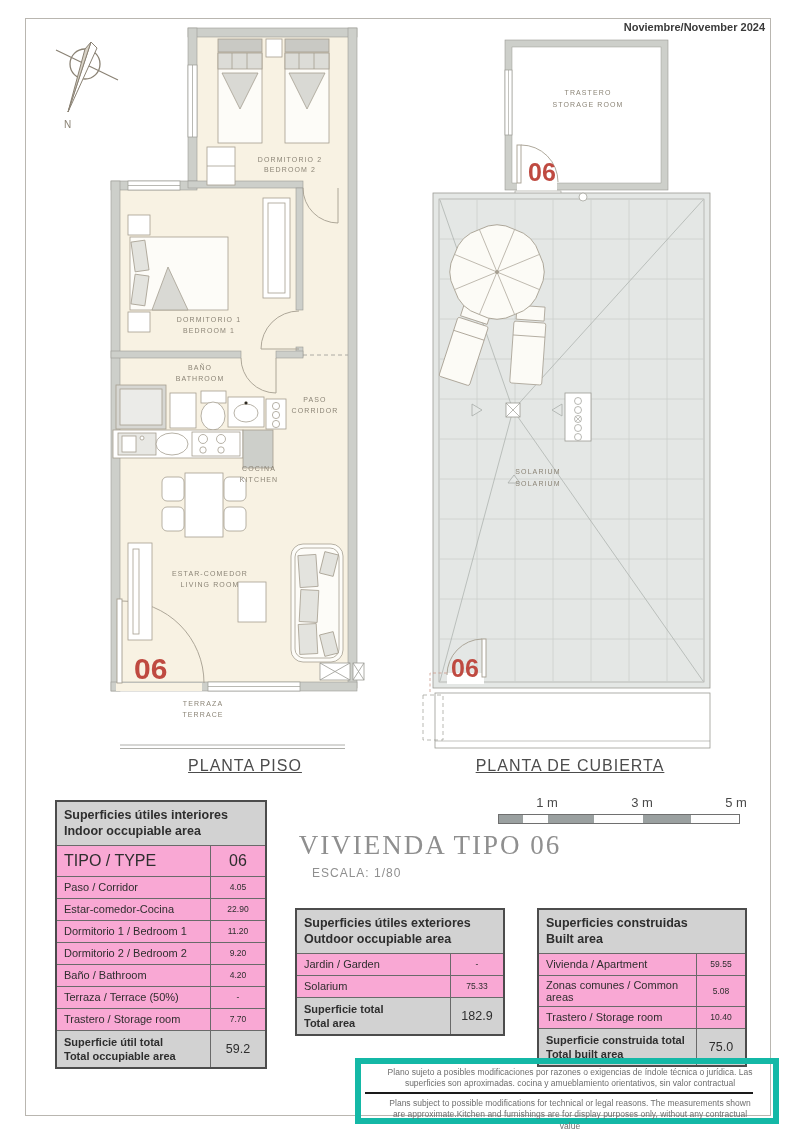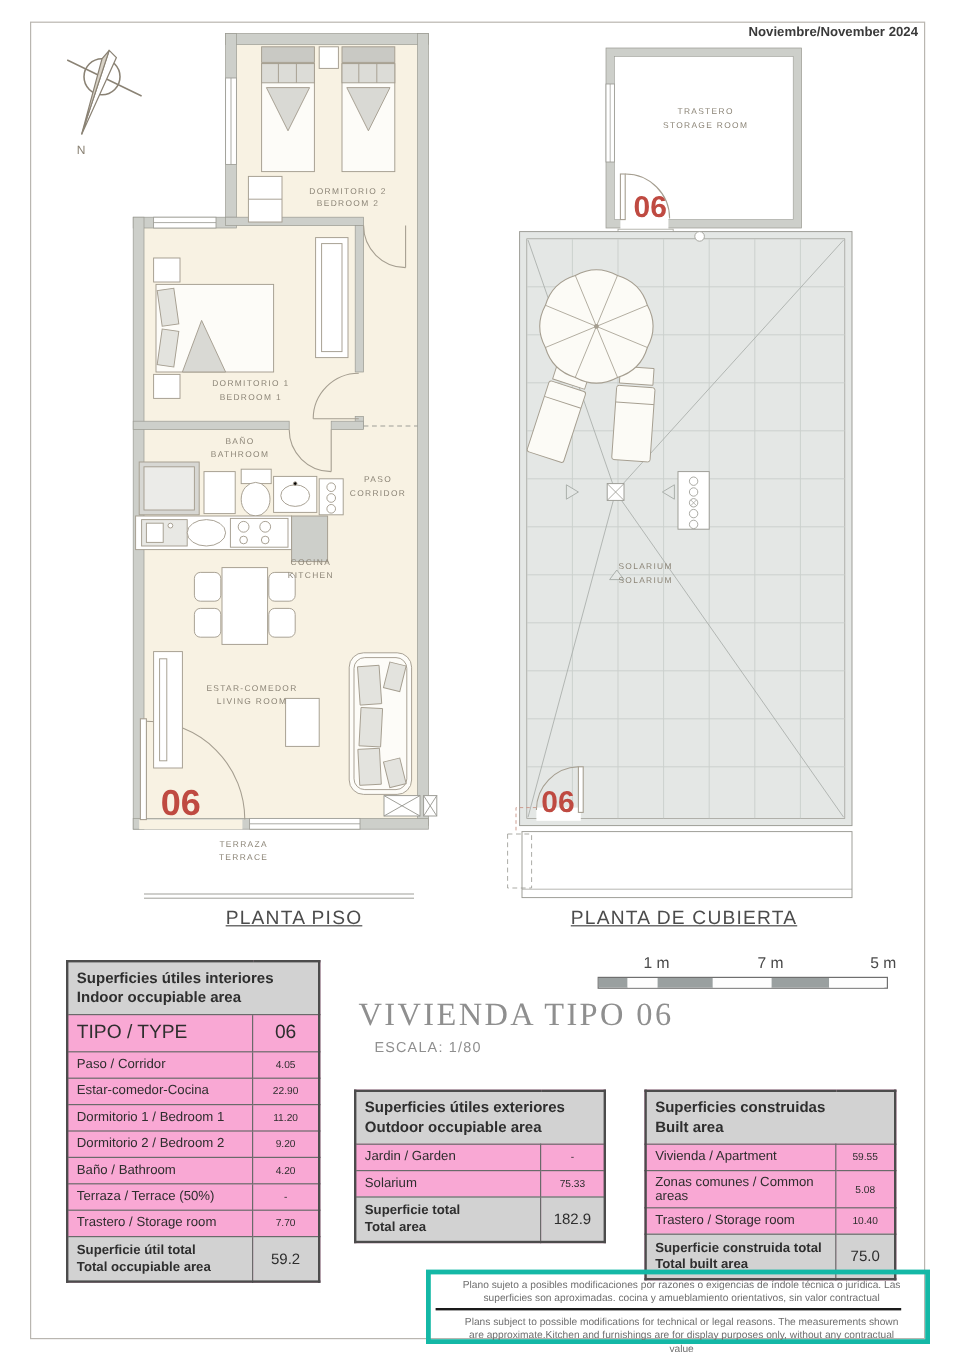--- a/index.html
+++ b/index.html
@@ -30,21 +30,21 @@
   tr.datarow td.val{font-size:8.5px;}
   tr.total td{background:#d2d2d2;font-weight:bold;font-size:11px;line-height:1.3;padding:4px 7px;}
   tr.total td.val{font-size:12.5px;font-weight:normal;}
   #t-interior{left:55px;top:800px;width:212px;}
   #t-interior td.val{width:48px;}
   #t-exterior{left:295px;top:908px;width:210px;}
   #t-exterior td.val{width:46px;}
   #t-built{left:537px;top:908px;width:210px;}
   #t-built td.val{width:42px;}
   
-  #disclaimer{left:355px;top:1058px;width:412px;height:54px;border:4px solid #14b8a6;font-size:8.5px;color:#6e6e6e;text-align:center;line-height:1.35;}
+  #disclaimer{left:355px;top:1058px;width:412px;height:54px;border:6px solid #14b8a6;font-size:8.5px;color:#6e6e6e;text-align:center;line-height:1.35;}
   #disclaimer .p{padding:3px 18px 0 24px;}
   #disclaimer .dline{height:2px;background:#1a1a1a;margin:2px 20px 1px 4px;}
   
   text.rl{font-family:"Liberation Sans",sans-serif;font-size:7px;letter-spacing:1.1px;fill:#8c8577;text-anchor:middle;}
   text.unit{font-family:"Liberation Sans",sans-serif;font-weight:600;fill:#bf4a41;}
 </style>
 </head>
 <body>
 
 <div id="page-frame" class="abs"></div>
@@ -338,21 +338,21 @@
     <line x1="15" y1="716" x2="290" y2="716" stroke="#9b9b94" stroke-width="0.6"></line>
     <rect x="3" y="670" width="20" height="45" fill="none" stroke="#9b9b94" stroke-width="0.7" stroke-dasharray="4,3"></rect>
   </g>
 </svg>
 
 <div id="floor-title" class="abs plan-title">PLANTA PISO</div>
 <div id="roof-title" class="abs plan-title">PLANTA DE CUBIERTA</div>
 
 <div id="scale-bar" class="abs">
   <span class="lbl" style="left:29px">1 m</span>
-  <span class="lbl" style="left:124px">7 m</span>
+  <span class="lbl" style="left:124px">3 m</span>
   <span class="lbl" style="left:218px">5 m</span>
   <div id="bar">
     <div class="seg-g" style="width:24px"></div>
     <div class="seg-w" style="width:25px"></div>
     <div class="seg-g" style="width:46px"></div>
     <div class="seg-w" style="width:49px"></div>
     <div class="seg-g" style="width:48px"></div>
     <div class="seg-w" style="width:46px"></div>
   </div>
 </div>

